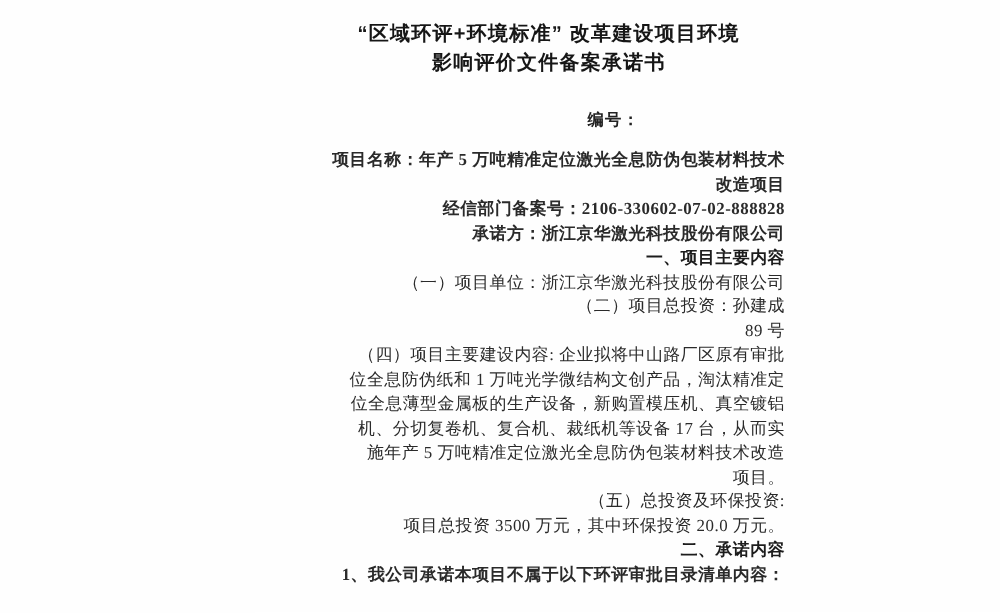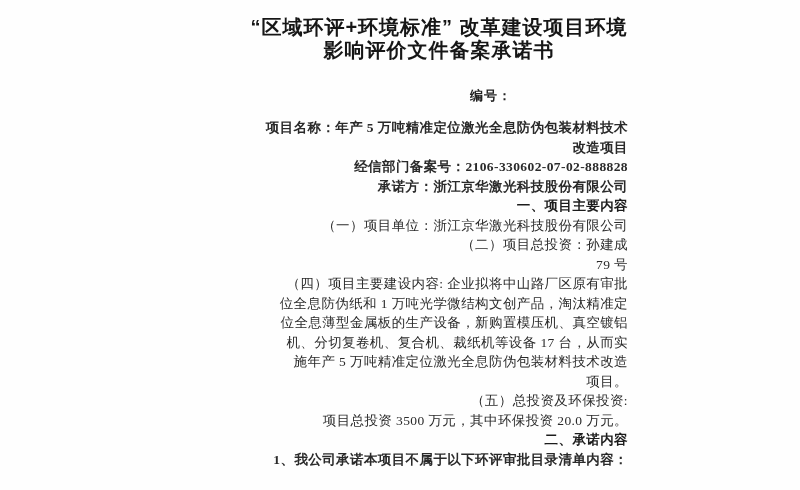--- a/index.html
+++ b/index.html
@@ -22,21 +22,21 @@
     position: absolute;
     left: 250px;
     top: 16px;
     width: 378px;
   }
   .title {
     margin: 0;
     text-align: center;
     font-family: "Liberation Sans", "DejaVu Sans", sans-serif;
     font-weight: 700;
-    font-size: 20px;
+    font-size: 16px;
     line-height: 23px;
     letter-spacing: 1px;
     color: #161616;
   }
   .title .tline { display: block; }
   .serial {
     margin-top: 25px;
     margin-left: 220px;
     font-size: 13px;
     font-weight: 600;
@@ -81,21 +81,21 @@
       <div class="line indent-2"><span class="semibold">改造项目</span></div>
 
       <div class="line"><span class="lbl">经信部门备案号：</span><span class="num">2106-330602-07-02-888828</span></div>
 
       <div class="line"><span class="lbl">承诺方：</span><span class="semibold">浙江京华激光科技股份有限公司</span></div>
 
       <div class="line heading">一、项目主要内容</div>
 
       <div class="line indent-1">（一）项目单位：浙江京华激光科技股份有限公司</div>
       <div class="line indent-1">（二）项目总投资：孙建成</div>
-      <div class="line">79 号</div>
+      <div class="line">89 号</div>
       <div class="line indent-1">（四）项目主要建设内容: 企业拟将中山路厂区原有审批</div>
       <div class="line">位全息防伪纸和 1 万吨光学微结构文创产品，淘汰精准定</div>
       <div class="line">位全息薄型金属板的生产设备，新购置模压机、真空镀铝</div>
       <div class="line">机、分切复卷机、复合机、裁纸机等设备 17 台，从而实</div>
       <div class="line">施年产 5 万吨精准定位激光全息防伪包装材料技术改造</div>
       <div class="line">项目。</div>
       <div class="line indent-1">（五）总投资及环保投资:</div>
       <div class="line indent-1">项目总投资 3500 万元，其中环保投资 20.0 万元。</div>
 
       <div class="line heading">二、承诺内容</div>

